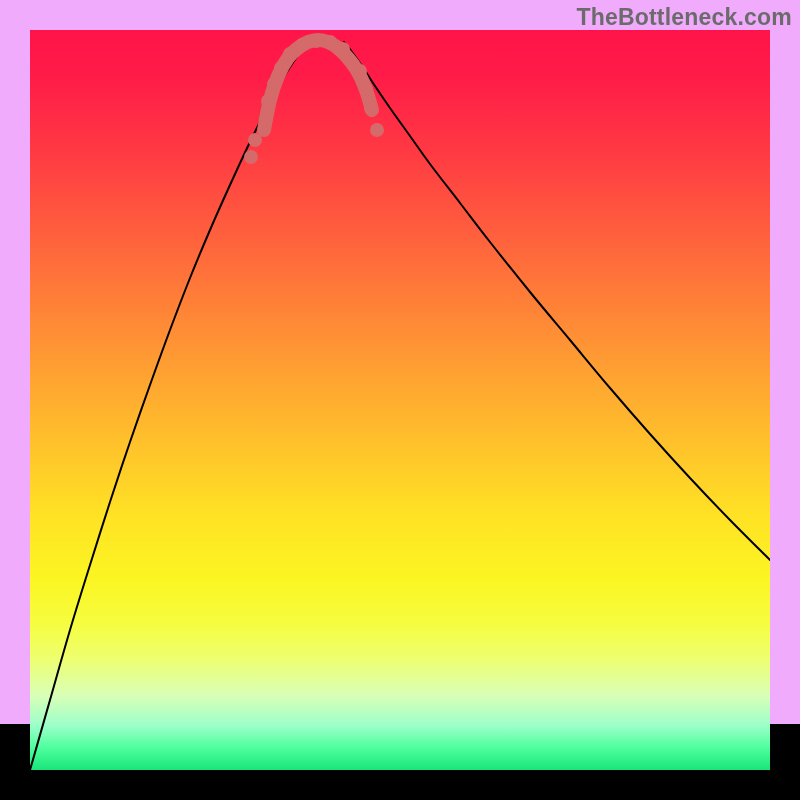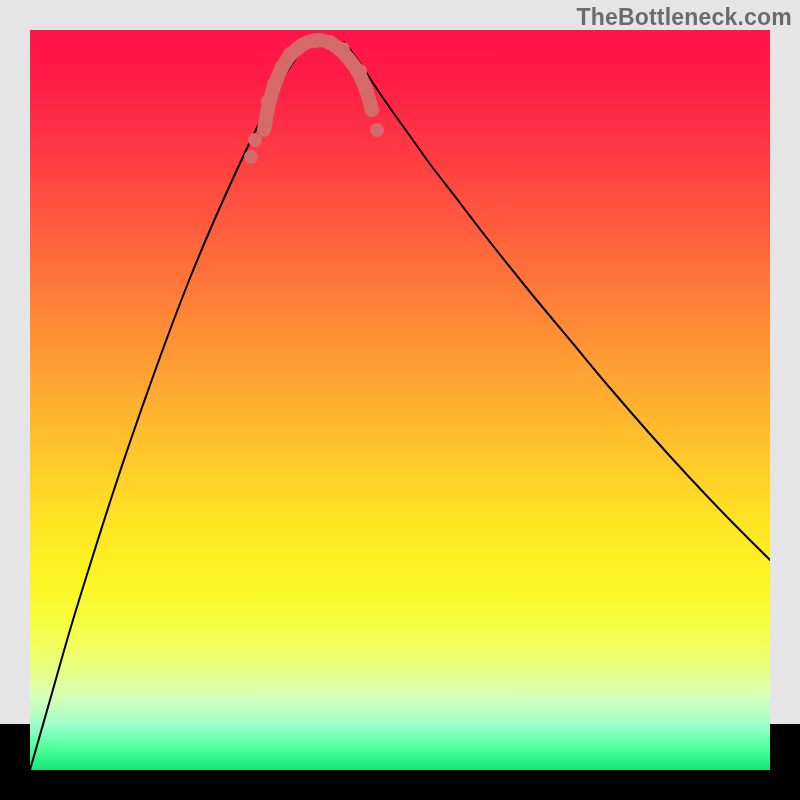--- a/index.html
+++ b/index.html
@@ -9,21 +9,21 @@
     height: 800px;
     background: #000;
     overflow: hidden;
   }
   .frame {
     position: absolute;
     top: 0;
     left: 0;
     width: 800px;
     height: 724px;
-    background: #e5e5e5;
+    background: #f0abfc;
   }
   .plot {
     position: absolute;
     top: 30px;
     left: 30px;
     width: 740px;
     height: 740px;
     overflow: hidden;
   }
   .gradient {

